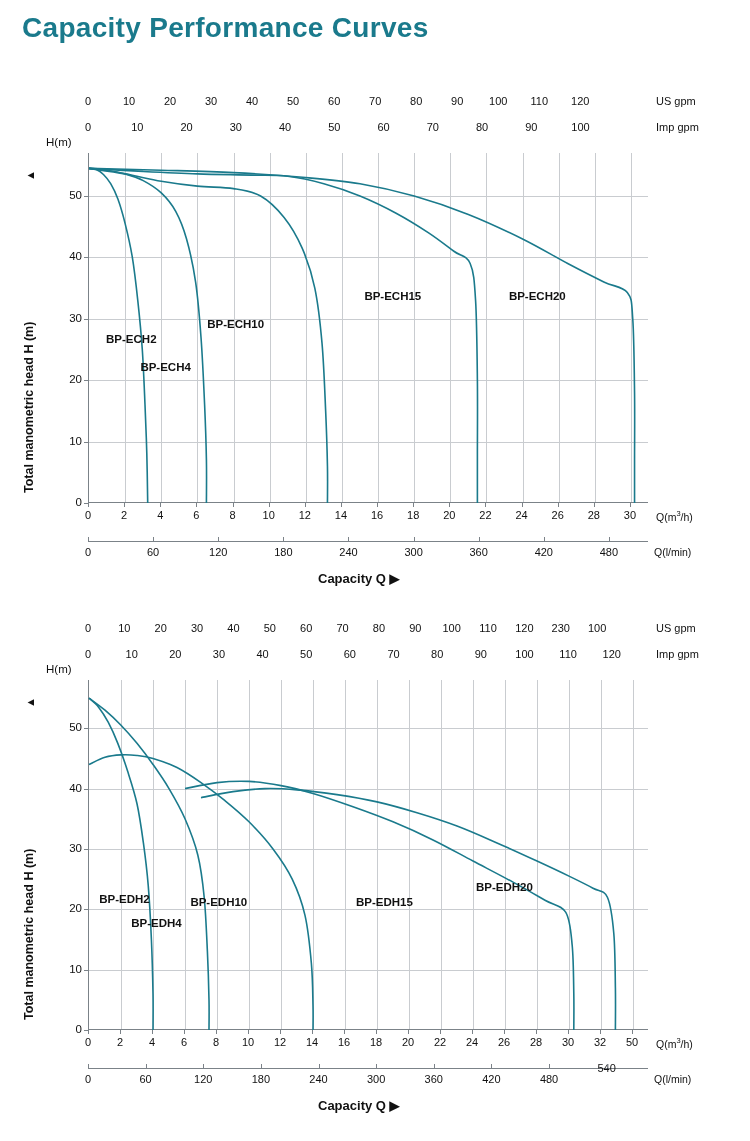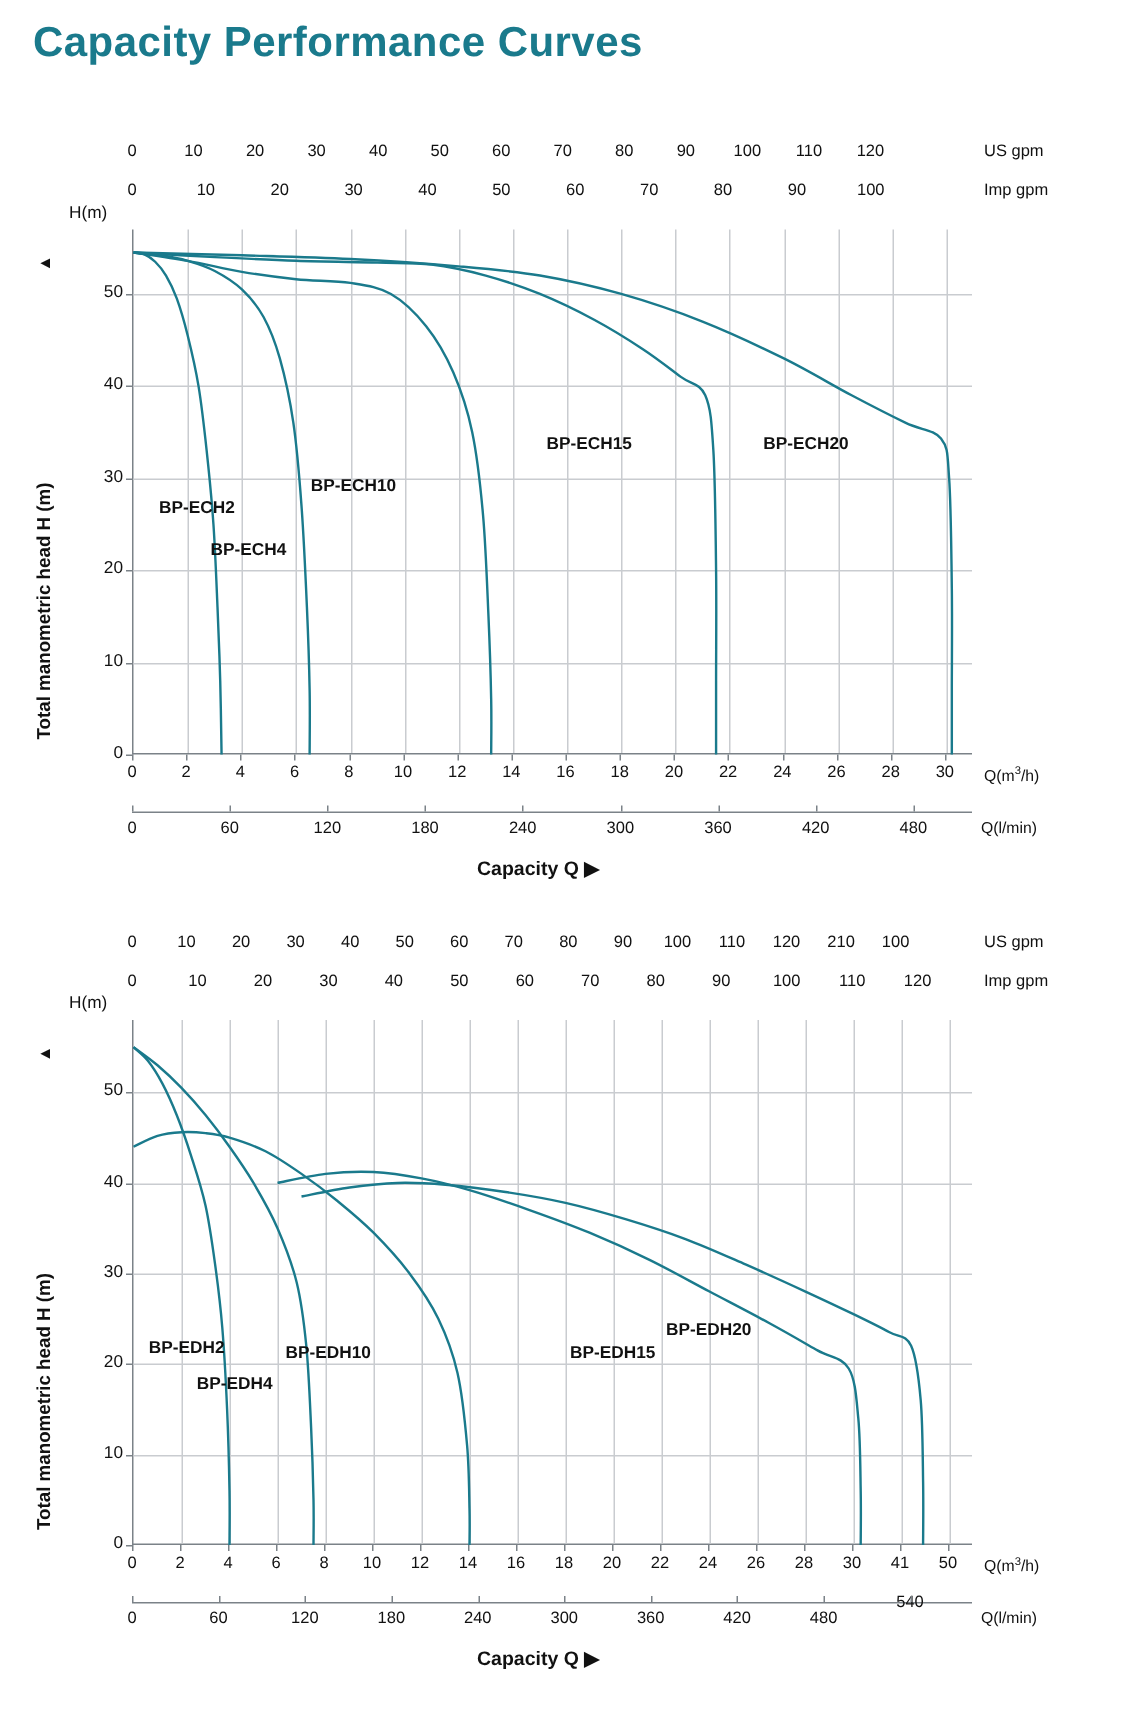--- a/index.html
+++ b/index.html
@@ -194,21 +194,21 @@
       <div class="tick-text" style="left: 181.091px; top: 10px; width: 32px;">30</div>
       <div class="tick-text" style="left: 217.455px; top: 10px; width: 32px;">40</div>
       <div class="tick-text" style="left: 253.818px; top: 10px; width: 32px;">50</div>
       <div class="tick-text" style="left: 290.182px; top: 10px; width: 32px;">60</div>
       <div class="tick-text" style="left: 326.545px; top: 10px; width: 32px;">70</div>
       <div class="tick-text" style="left: 362.909px; top: 10px; width: 32px;">80</div>
       <div class="tick-text" style="left: 399.273px; top: 10px; width: 32px;">90</div>
       <div class="tick-text" style="left: 435.636px; top: 10px; width: 32px;">100</div>
       <div class="tick-text" style="left: 472px; top: 10px; width: 32px;">110</div>
       <div class="tick-text" style="left: 508.364px; top: 10px; width: 32px;">120</div>
-      <div class="tick-text" style="left: 544.727px; top: 10px; width: 32px;">210</div>
+      <div class="tick-text" style="left: 544.727px; top: 10px; width: 32px;">230</div>
       <div class="tick-text" style="left: 581.091px; top: 10px; width: 32px;">100</div>
     </div>
     <div class="axis-unit" style="left: 656px; top: 10px;">US gpm</div>
     <div class="tick-text" style="left: 72px; top: 36px; width: 32px;">0</div>
     <div class="tick-text" style="left: 115.648px; top: 36px; width: 32px;">10</div>
     <div class="tick-text" style="left: 159.295px; top: 36px; width: 32px;">20</div>
     <div class="tick-text" style="left: 202.943px; top: 36px; width: 32px;">30</div>
     <div class="tick-text" style="left: 246.591px; top: 36px; width: 32px;">40</div>
     <div class="tick-text" style="left: 290.239px; top: 36px; width: 32px;">50</div>
     <div class="tick-text" style="left: 333.886px; top: 36px; width: 32px;">60</div>
@@ -247,22 +247,22 @@
         <path d="M 0.00 18.10 C 1.60 19.61, 6.40 23.13, 9.60 27.16 C 12.80 31.18, 16.00 36.21, 19.20 42.24 C 22.40 48.28, 25.60 55.32, 28.80 63.36 C 32.00 71.41, 35.20 80.46, 38.40 90.52 C 41.60 100.57, 45.33 111.64, 48.00 123.71 C 50.67 135.78, 52.53 149.35, 54.40 162.93 C 56.27 176.51, 57.87 189.08, 59.20 205.17 C 60.53 221.26, 61.60 241.38, 62.40 259.48 C 63.20 277.59, 63.73 298.71, 64.00 313.79 C 64.27 328.88, 64.00 343.97, 64.00 350.00" class="curve" stroke="#1a7a8c"></path>
         <path d="M 0.00 18.10 C 2.67 20.11, 10.67 25.65, 16.00 30.17 C 21.33 34.70, 26.67 39.73, 32.00 45.26 C 37.33 50.79, 42.67 56.82, 48.00 63.36 C 53.33 69.90, 58.67 76.94, 64.00 84.48 C 69.33 92.03, 74.67 99.57, 80.00 108.62 C 85.33 117.67, 91.20 127.73, 96.00 138.79 C 100.80 149.86, 105.60 161.93, 108.80 175.00 C 112.00 188.07, 113.60 201.15, 115.20 217.24 C 116.80 233.33, 117.60 254.45, 118.40 271.55 C 119.20 288.65, 119.73 306.75, 120.00 319.83 C 120.27 332.90, 120.00 344.97, 120.00 350.00" class="curve" stroke="#1a7a8c"></path>
         <path d="M 0.00 84.48 C 2.67 83.28, 10.67 78.85, 16.00 77.24 C 21.33 75.63, 26.67 75.13, 32.00 74.83 C 37.33 74.53, 42.67 74.83, 48.00 75.43 C 53.33 76.03, 57.33 76.44, 64.00 78.45 C 70.67 80.46, 80.00 83.48, 88.00 87.50 C 96.00 91.52, 104.00 97.05, 112.00 102.59 C 120.00 108.12, 128.00 114.15, 136.00 120.69 C 144.00 127.23, 152.00 133.76, 160.00 141.81 C 168.00 149.86, 176.80 159.41, 184.00 168.97 C 191.20 178.52, 197.87 188.07, 203.20 199.14 C 208.53 210.20, 212.80 221.26, 216.00 235.34 C 219.20 249.43, 221.07 268.53, 222.40 283.62 C 223.73 298.71, 223.73 314.80, 224.00 325.86 C 224.27 336.93, 224.00 345.98, 224.00 350.00" class="curve" stroke="#1a7a8c"></path>
         <path d="M 96.00 108.62 C 101.33 107.61, 117.33 103.79, 128.00 102.59 C 138.67 101.38, 149.33 100.88, 160.00 101.38 C 170.67 101.88, 181.33 103.59, 192.00 105.60 C 202.67 107.61, 212.00 109.93, 224.00 113.45 C 236.00 116.97, 250.67 122.00, 264.00 126.72 C 277.33 131.45, 290.67 136.28, 304.00 141.81 C 317.33 147.34, 330.67 153.38, 344.00 159.91 C 357.33 166.45, 370.67 173.99, 384.00 181.03 C 397.33 188.07, 412.00 195.62, 424.00 202.16 C 436.00 208.69, 447.20 215.23, 456.00 220.26 C 464.80 225.29, 472.27 224.78, 476.80 232.33 C 481.33 239.87, 481.87 251.94, 483.20 265.52 C 484.53 279.09, 484.53 299.71, 484.80 313.79 C 485.07 327.87, 484.80 343.97, 484.80 350.00" class="curve" stroke="#1a7a8c"></path>
         <path d="M 112.00 117.67 C 117.33 116.67, 133.33 113.15, 144.00 111.64 C 154.67 110.13, 165.33 108.92, 176.00 108.62 C 186.67 108.32, 196.00 108.82, 208.00 109.83 C 220.00 110.83, 234.67 112.64, 248.00 114.66 C 261.33 116.67, 274.67 118.88, 288.00 121.90 C 301.33 124.91, 314.67 128.74, 328.00 132.76 C 341.33 136.78, 354.67 141.01, 368.00 146.03 C 381.33 151.06, 394.67 157.10, 408.00 162.93 C 421.33 168.76, 436.00 175.50, 448.00 181.03 C 460.00 186.57, 470.67 191.59, 480.00 196.12 C 489.33 200.65, 497.60 204.67, 504.00 208.19 C 510.40 211.71, 514.93 209.70, 518.40 217.24 C 521.87 224.78, 523.47 238.36, 524.80 253.45 C 526.13 268.53, 526.13 291.67, 526.40 307.76 C 526.67 323.85, 526.40 342.96, 526.40 350.00" class="curve" stroke="#1a7a8c"></path>
       </svg>
     </div>
     <div class="series-label" style="left: 99.2px; top: 281.259px;">BP-EDH2</div>
     <div class="series-label" style="left: 131.2px; top: 305.397px;">BP-EDH4</div>
     <div class="series-label" style="left: 190.4px; top: 284.276px;">BP-EDH10</div>
-    <div class="series-label" style="left: 380px; top: 284.276px;">BP-EDH15</div>
-    <div class="series-label" style="left: 444px; top: 269.19px;">BP-EDH20</div>
+    <div class="series-label" style="left: 356px; top: 284.276px;">BP-EDH15</div>
+    <div class="series-label" style="left: 476px; top: 269.19px;">BP-EDH20</div>
     <div class="ytick-text" style="left: 58px; top: 411px; width: 24px;">0</div>
     <div class="tickmark-h" style="left: 84px; top: 418px; width: 4px;"></div>
     <div class="ytick-text" style="left: 58px; top: 350.655px; width: 24px;">10</div>
     <div class="tickmark-h" style="left: 84px; top: 357.655px; width: 4px;"></div>
     <div class="ytick-text" style="left: 58px; top: 290.31px; width: 24px;">20</div>
     <div class="tickmark-h" style="left: 84px; top: 297.31px; width: 4px;"></div>
     <div class="ytick-text" style="left: 58px; top: 229.966px; width: 24px;">30</div>
     <div class="tickmark-h" style="left: 84px; top: 236.966px; width: 4px;"></div>
     <div class="ytick-text" style="left: 58px; top: 169.621px; width: 24px;">40</div>
     <div class="tickmark-h" style="left: 84px; top: 176.621px; width: 4px;"></div>
@@ -293,21 +293,21 @@
     <div class="tick-text" style="left: 426px; top: 424px; width: 28px;">22</div>
     <div class="tickmark-v" style="left: 440px; top: 418px; height: 4px;"></div>
     <div class="tick-text" style="left: 458px; top: 424px; width: 28px;">24</div>
     <div class="tickmark-v" style="left: 472px; top: 418px; height: 4px;"></div>
     <div class="tick-text" style="left: 490px; top: 424px; width: 28px;">26</div>
     <div class="tickmark-v" style="left: 504px; top: 418px; height: 4px;"></div>
     <div class="tick-text" style="left: 522px; top: 424px; width: 28px;">28</div>
     <div class="tickmark-v" style="left: 536px; top: 418px; height: 4px;"></div>
     <div class="tick-text" style="left: 554px; top: 424px; width: 28px;">30</div>
     <div class="tickmark-v" style="left: 568px; top: 418px; height: 4px;"></div>
-    <div class="tick-text" style="left: 586px; top: 424px; width: 28px;">41</div>
+    <div class="tick-text" style="left: 586px; top: 424px; width: 28px;">32</div>
     <div class="tickmark-v" style="left: 600px; top: 418px; height: 4px;"></div>
     <div class="tick-text" style="left: 618px; top: 424px; width: 28px;">50</div>
     <div class="tickmark-v" style="left: 632px; top: 418px; height: 4px;"></div>
     <div class="q-unit" style="left: 656px; top: 424px;">Q(m<sup>3</sup>/h)</div>
     <div style="position: absolute; left: 88px; top: 456px; width: 560px; height: 1.4px; background: rgb(123, 130, 136);"></div>
     <div class="tick-text" style="left: 70px; top: 461px; width: 36px;">0</div>
     <div class="tickmark-v" style="left: 88px; top: 452px; height: 4px;"></div>
     <div class="tick-text" style="left: 127.633px; top: 461px; width: 36px;">60</div>
     <div class="tickmark-v" style="left: 145.633px; top: 452px; height: 4px;"></div>
     <div class="tick-text" style="left: 185.266px; top: 461px; width: 36px;">120</div>

